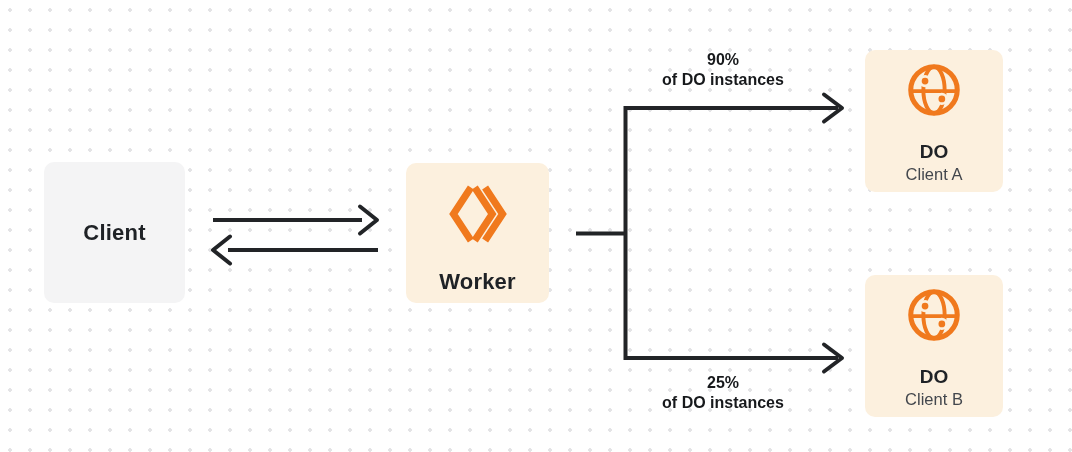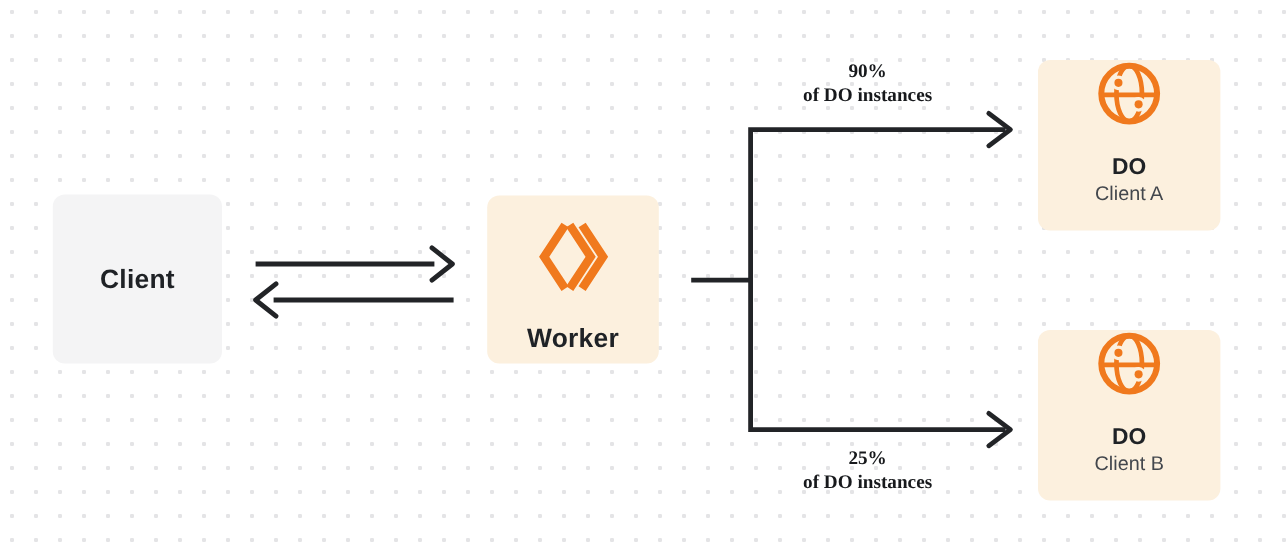--- a/index.html
+++ b/index.html
@@ -51,22 +51,23 @@
     padding-top: 20px;
   }
   .node-worker .node-label {
     font-size: 22px;
     font-weight: bold;
     color: #1f2226;
     margin-top: 24px;
     letter-spacing: 0.2px;
   }
   .node-do {
-    width: 152px; height: 142px;
+    width: 138px; height: 142px;
     background: #fcf0de;
+    padding-top: 12px;
   }
   .node-do-a { left: 865px; top: 50px; }
   .node-do-b { left: 865px; top: 275px; }
   .do-title {
     font-size: 19px;
     font-weight: bold;
     color: #1f2226;
     margin-top: 24px;
     line-height: 20px;
   }
@@ -78,21 +79,20 @@
     line-height: 20px;
   }
   .edge-label {
     position: absolute;
     width: 210px;
     text-align: center;
     font-size: 16px;
     font-weight: bold;
     color: #17191c;
     line-height: 20px;
-    font-family: Liberation Serif, serif;
   }
   .edge-label-top { left: 618px; top: 50px; }
   .edge-label-bottom { left: 618px; top: 373px; }
   .icon-holder { display: flex; align-items: center; justify-content: center; }
 </style>
 </head>
 <body>
 
 <div class="canvas">
 

